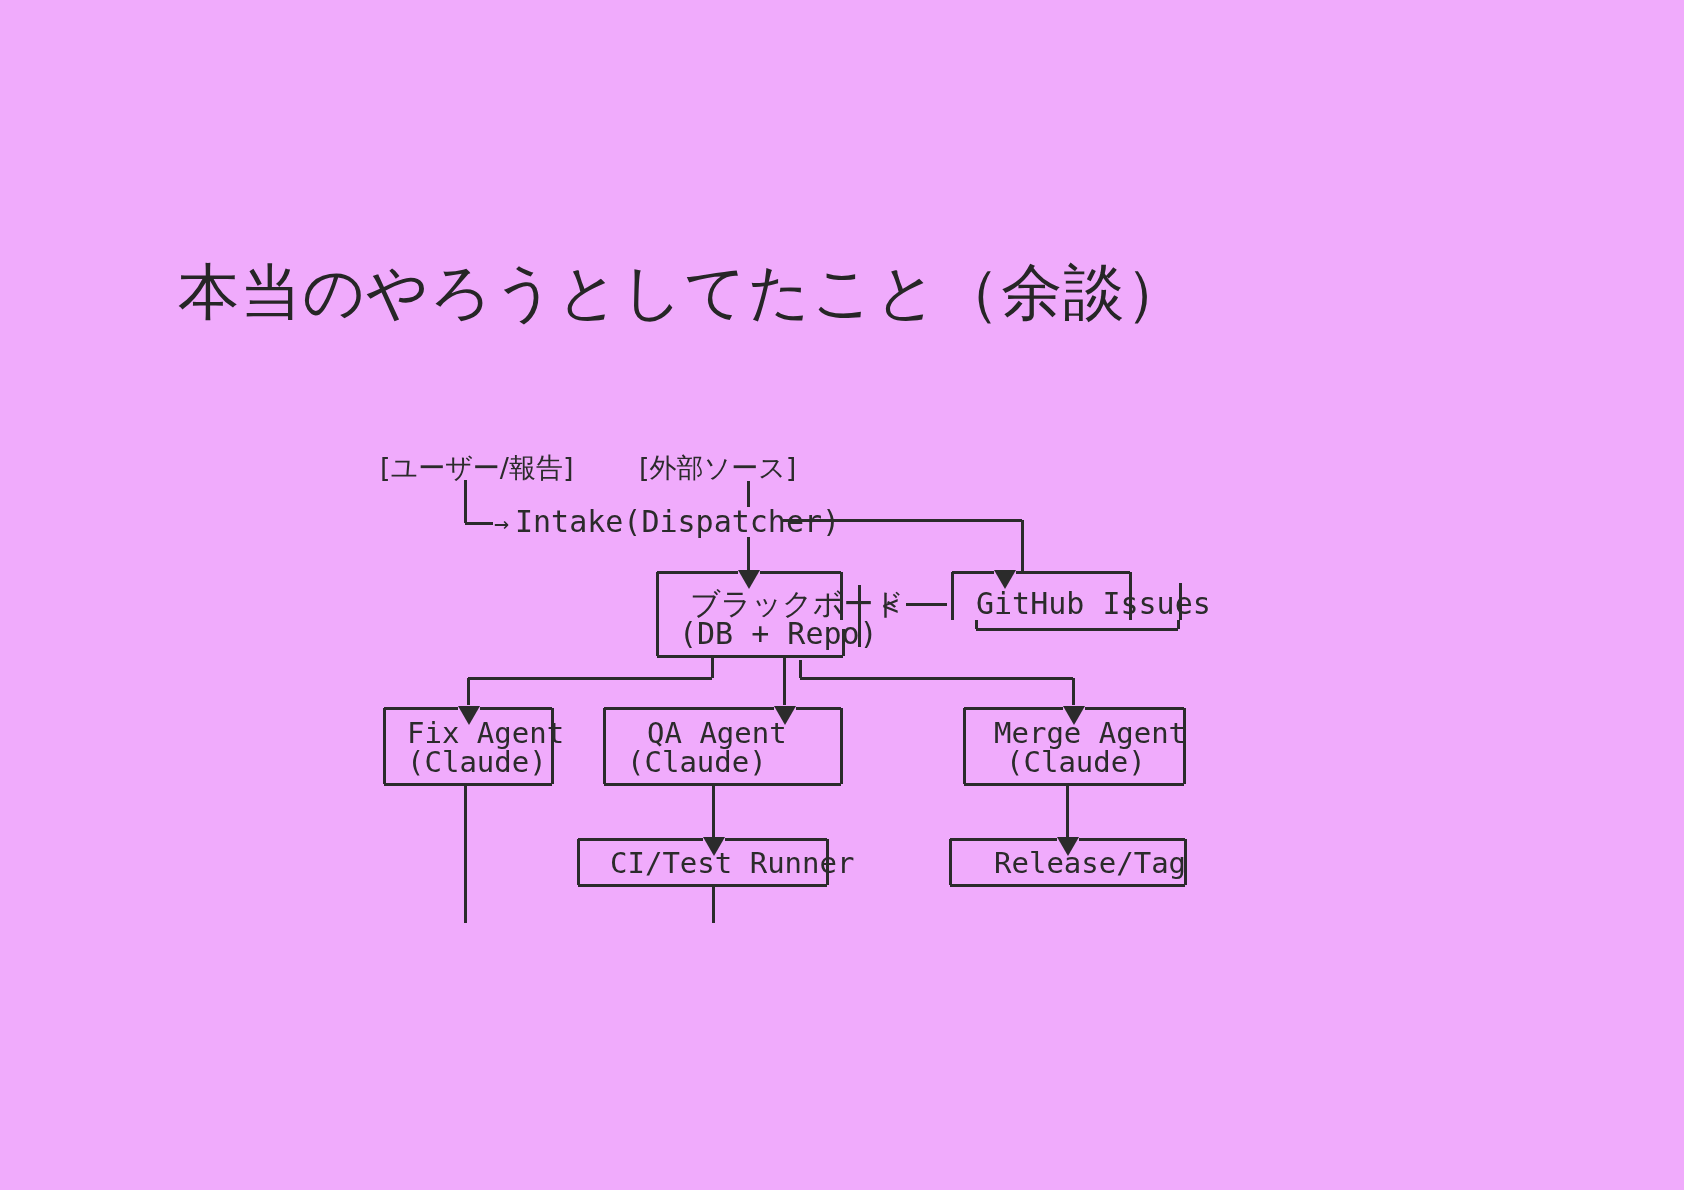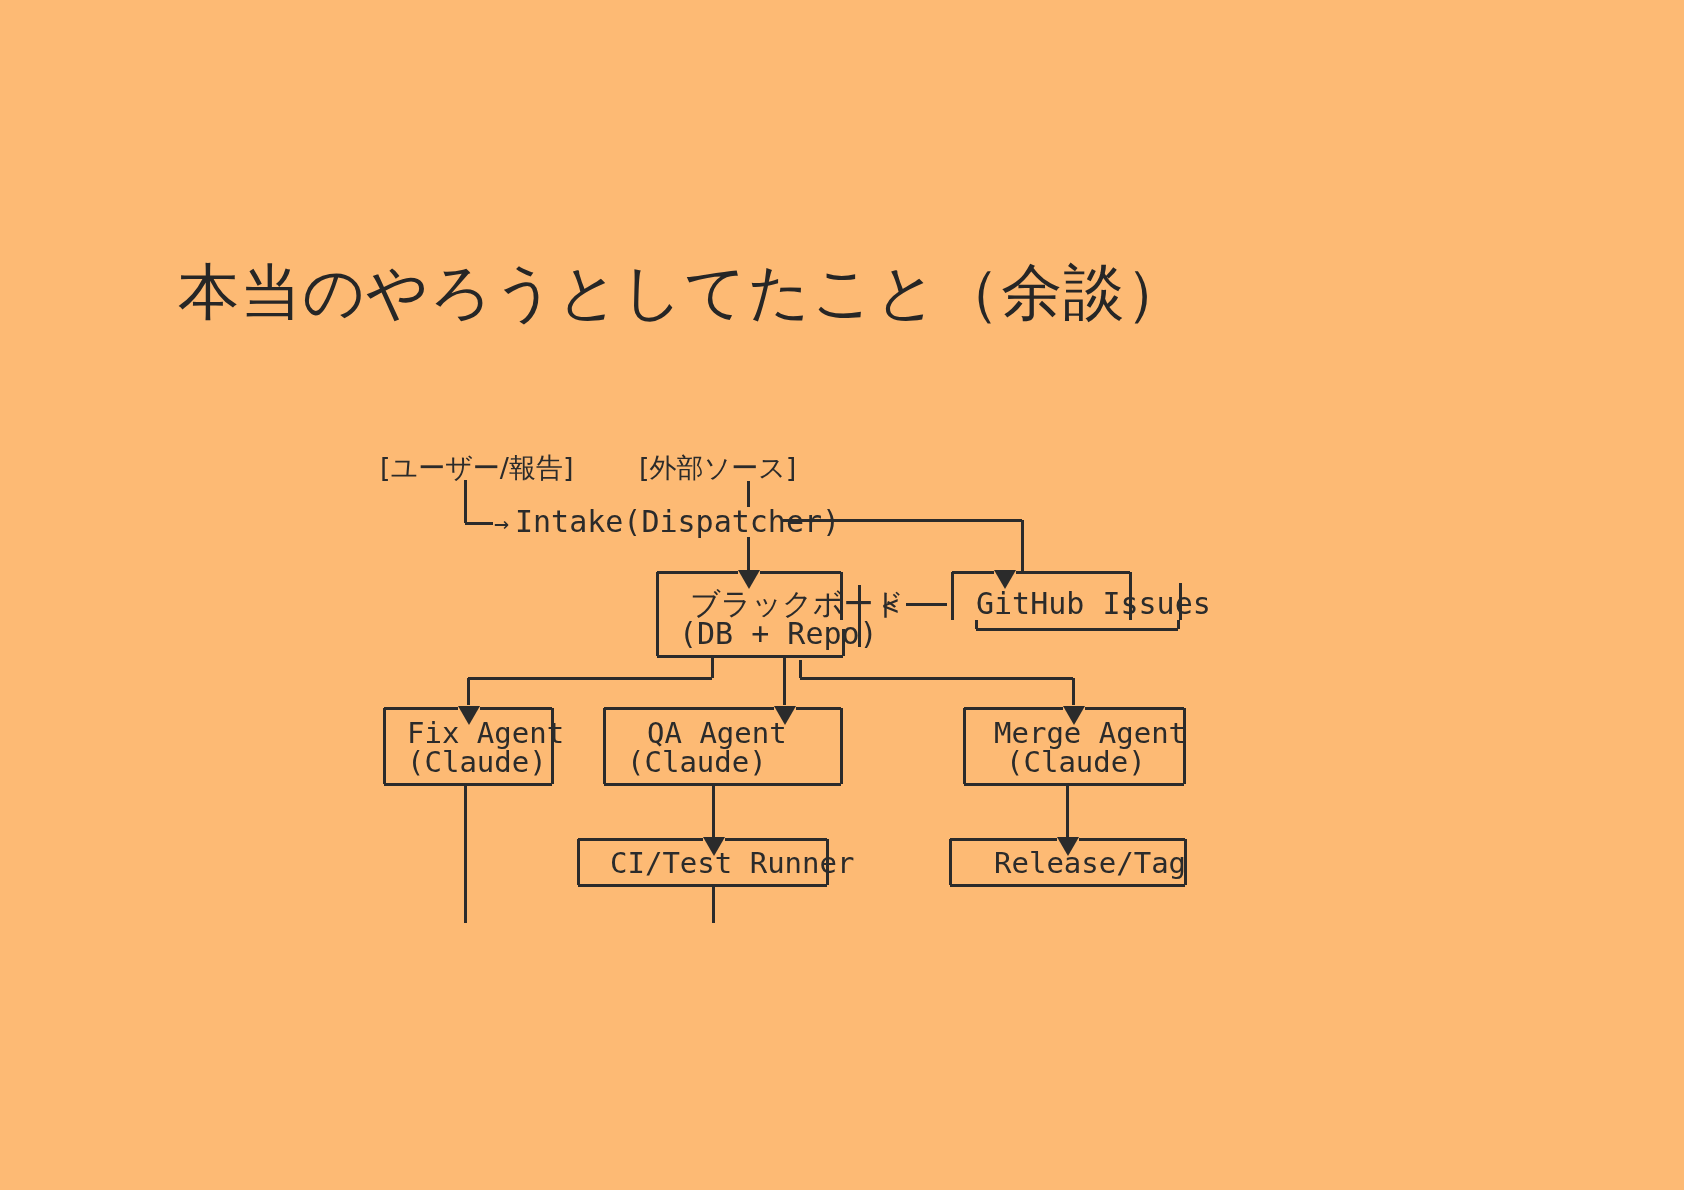--- a/index.html
+++ b/index.html
@@ -11,21 +11,21 @@
     width: 1684px;
     height: 1190px;
     font-family: "Liberation Sans", "DejaVu Sans", sans-serif;
     color: #2b2b2b;
     overflow: hidden;
     position: relative;
   }
   .slide {
     position: absolute;
     inset: 0;
-    background: #fdba74;
+    background: #f0abfc;
   }
 
   
   .slide-title {
     position: absolute;
     left: 178px;
     top: 218px;
     font-size: 61px;
     line-height: 1.08;
     font-weight: 400;

